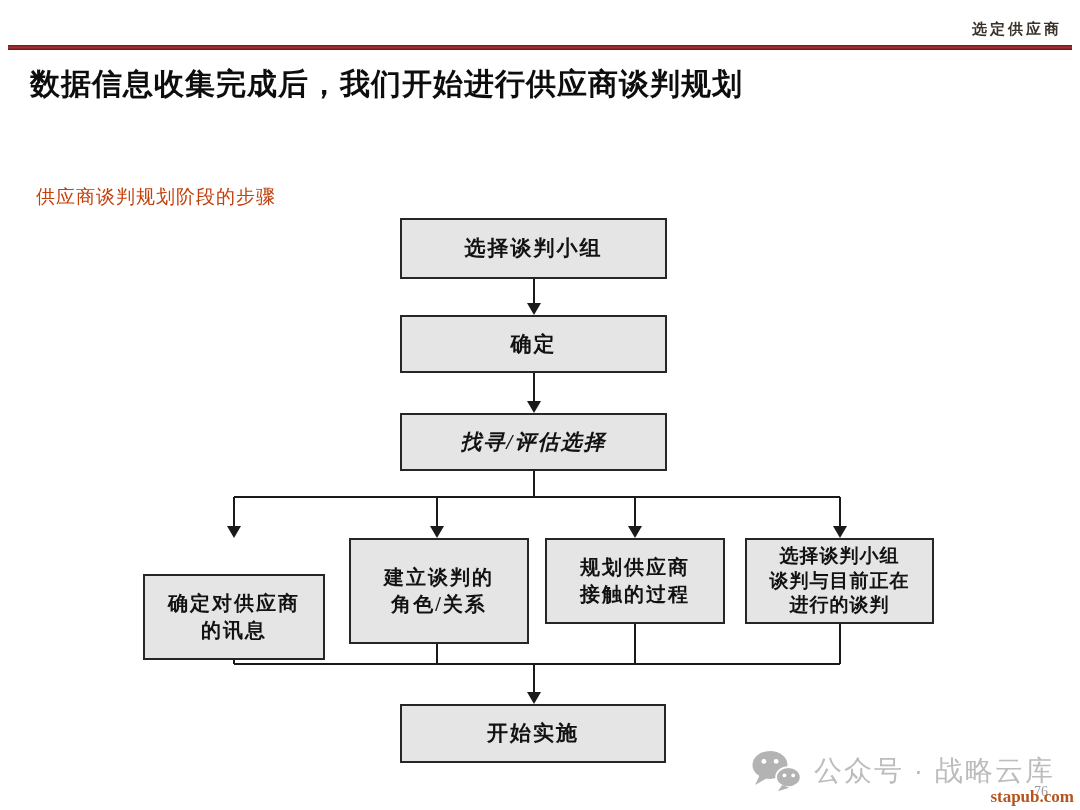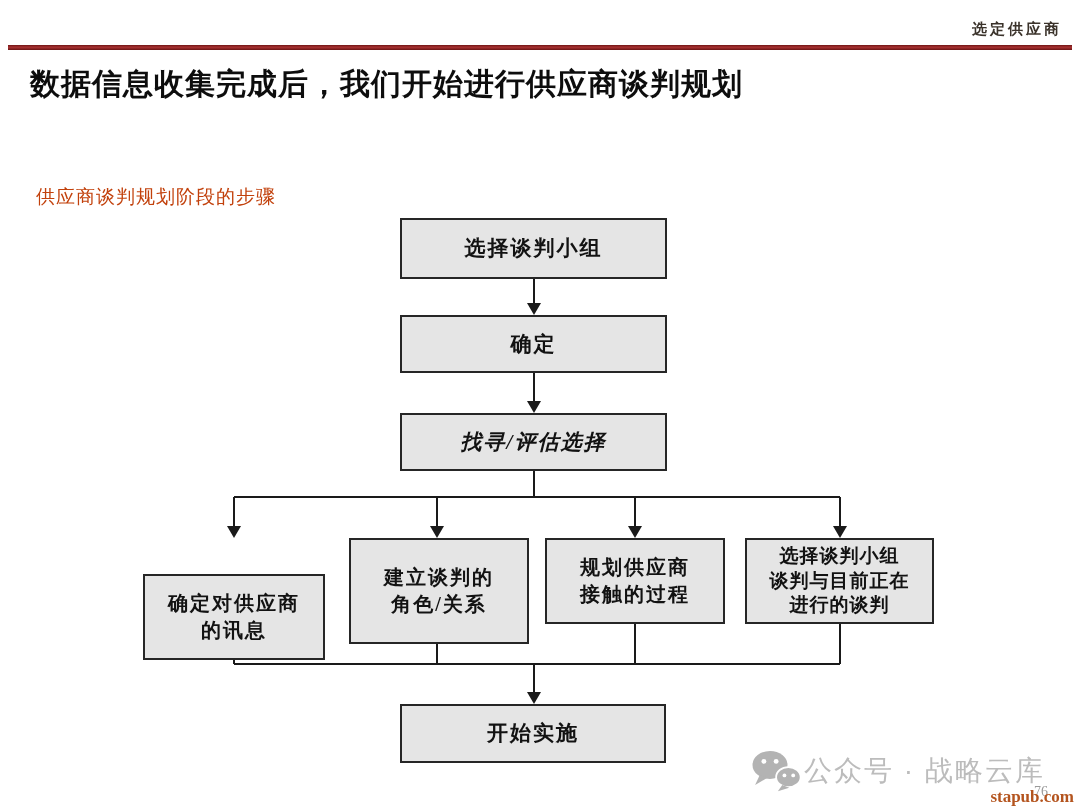--- a/index.html
+++ b/index.html
@@ -51,21 +51,21 @@
   .node-3 { left: 400px; top: 413px; width: 267px; height: 58px; font-style: italic; }
   .node-4 { left: 143px; top: 538px; width: 182px; height: 86px; font-size: 20px; margin-top: 36px; }
   .node-5 { left: 349px; top: 538px; width: 180px; height: 106px; font-size: 20px; }
   .node-6 { left: 545px; top: 538px; width: 180px; height: 86px; font-size: 20px; }
   .node-7 { left: 745px; top: 538px; width: 189px; height: 86px; font-size: 19px; line-height: 1.3; letter-spacing: 1px; }
   .node-8 { left: 400px; top: 704px; width: 266px; height: 59px; }
 
   .footer { position: absolute; left: 0; top: 0; width: 1080px; height: 810px; pointer-events: none; }
   .wechat-badge {
     position: absolute; left: 750px; top: 750px;
-    display: flex; align-items: center; 
+    display: flex; align-items: center; gap: 10px;
   }
   .wechat-label {
     font-family: "Liberation Sans", "DejaVu Sans", sans-serif;
     font-size: 28px; color: #bcbcbc; letter-spacing: 2px; white-space: nowrap;
   }
   .page-number {
     position: absolute; right: 32px; bottom: 10px;
     font-size: 14px; color: #9a9a9a; z-index: 0;
   }
   .watermark {

